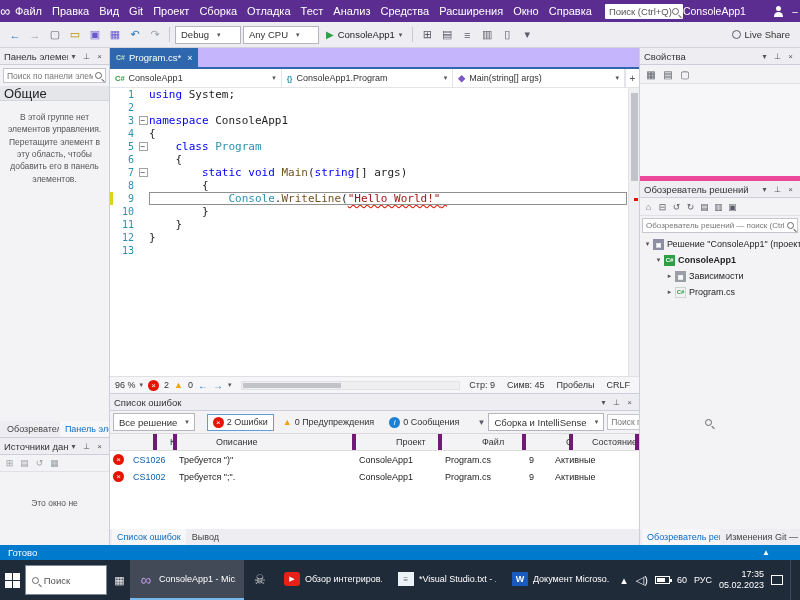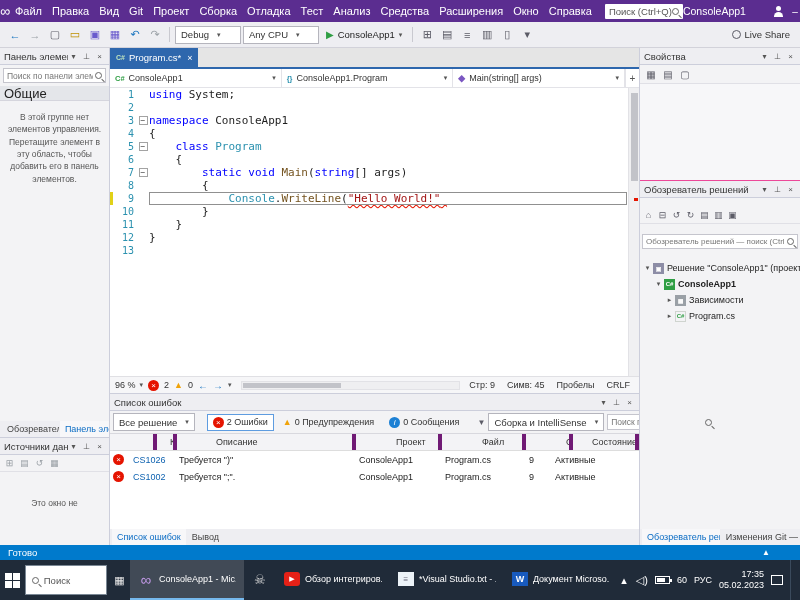--- a/index.html
+++ b/index.html
@@ -55,21 +55,21 @@
   .group-band { height:15px; background:#e4e6ea; border-bottom:1px solid #d5d5dd; font-size:13px; color:#222; display:flex; align-items:center; padding-left:4px; }
   .empty-text { padding:10px 6px; font-size:8.5px; color:#555; text-align:center; line-height:1.45; }
   .data-sources { flex:0 0 108px; border-top:1px solid #cccedb; display:flex; flex-direction:column; }
   .mini-bar { height:17px; display:flex; align-items:center; gap:2px; padding:0 3px; border-bottom:1px solid #e0e0e6; }
   .mini-bar .tico { width:13px; height:13px; font-size:9px; }
   .partial-text { margin-top:26px; text-align:center; font-size:8.5px; color:#555; }
 
   
   .center { flex:1; display:flex; flex-direction:column; min-width:0; }
   .editor { flex:0 0 345px; display:flex; flex-direction:column; background:#fff; min-height:0; }
-  .tab-strip { height:19px; background:#e5e5e5; display:flex; align-items:flex-end; border-bottom:2px solid #2e67ad; flex:0 0 21px; }
+  .tab-strip { height:19px; background:#c4b5fd; display:flex; align-items:flex-end; border-bottom:2px solid #2e67ad; flex:0 0 21px; }
   .doc-tab { height:19px; background:#2e67ad; color:#fff; display:flex; align-items:center; gap:4px; padding:0 6px; font-size:9.5px; }
   .doc-tab .cs { background:transparent; color:#bfe3bf; font-size:7px; font-weight:bold; }
   .doc-tab .x { font-size:9px; margin-left:2px; }
   .nav-bar { height:19px; background:#fff; border-bottom:1px solid #e3e3e8; display:flex; flex:0 0 19px; }
   .nav-dd { flex:1; display:flex; align-items:center; gap:4px; padding:0 5px; font-size:9px; color:#333; border-right:1px solid #e3e3e8; overflow:hidden; white-space:nowrap; }
   .nav-dd::after { content:"▾"; font-size:7px; color:#555; margin-left:auto; }
   .nico { font-size:7.5px; font-weight:bold; }
   .nico.green { color:#2f9e44; } .nico.teal { color:#2b91af; } .nico.purple { color:#7b57c2; font-size:9px; }
   .nav-plus { flex:0 0 14px; display:flex; align-items:center; justify-content:center; color:#555; font-size:10px; border-left:1px solid #e3e3e8; }
 
@@ -109,25 +109,25 @@
   .el-grid { flex:1; background:#fff; border-top:1px solid #d8d8de; overflow:hidden; font-size:9px; }
   .el-row { display:grid; grid-template-columns:20px 46px 180px 86px 84px 26px 1fr; height:17px; align-items:center; color:#222; }
   .el-row > span { padding:0 3px; overflow:hidden; white-space:nowrap; display:flex; align-items:center; height:100%; }
   .el-head { background:#f3f3f6; border-bottom:1px solid #ddd; color:#333; }
   .el-head > span { border-right:4px solid #701a75;margin-left:37px; }
   .cell-code { color:#0e62b0; }
   .funnel { color:#5b5b66; font-size:8px; }
 
   
   .right-dock { width:161px; flex:0 0 161px; border-left:1px solid #cccedb; display:flex; flex-direction:column; background:#f3f3f5; }
-  .properties { flex:0 0 133px; display:flex; flex-direction:column; border-bottom:1px solid #ec4899; }
+  .properties { flex:0 0 133px; display:flex; flex-direction:column; border-bottom:5px solid #ec4899; }
   .props-bar { height:19px; display:flex; align-items:center; gap:3px; padding:0 4px; border-bottom:1px solid #e0e0e6; }
   .props-bar .tico { width:14px; height:14px; font-size:10px; }
   .props-empty { flex:1; background:#f7f7f9; }
-  .solution { flex:1; display:flex; flex-direction:column; min-height:0;gap:8px; }
+  .solution { flex:1; display:flex; flex-direction:column; min-height:0; }
   .sol-bar { height:18px; display:flex; align-items:center; gap:1px; padding:0 2px; border-bottom:1px solid #e0e0e6; }
   .sol-bar .tico { width:13px; height:13px; font-size:9px; }
   .sol-search { margin:2px; height:15px; background:#fff; border:1px solid #c5c5cd; display:flex; align-items:center; gap:2px; font-size:8px; color:#777; padding:0 3px; }
   .sol-search .ph { flex:1; overflow:hidden; white-space:nowrap; }
   .tree { flex:1; overflow:hidden; padding-top:1px; }
   .tree-row { display:flex; align-items:center; height:16px; font-size:9px; color:#1e1e1e; white-space:nowrap; overflow:hidden; }
   .exp { width:9px; flex:0 0 9px; font-size:7px; color:#555; text-align:center; }
   .ti { width:11px; height:11px; margin:0 3px 0 1px; font-size:6px; font-weight:bold; display:flex; align-items:center; justify-content:center; flex:0 0 11px; }
   .ti-solution { color:#fff; background:#8d8da6; } .ti-csproject { color:#fff; background:#2f9e44; }
   .ti-deps { color:#fff; background:#9aa0a6; } .ti-csfile { color:#2f9e44; border:1px solid #cfd4cf; }

